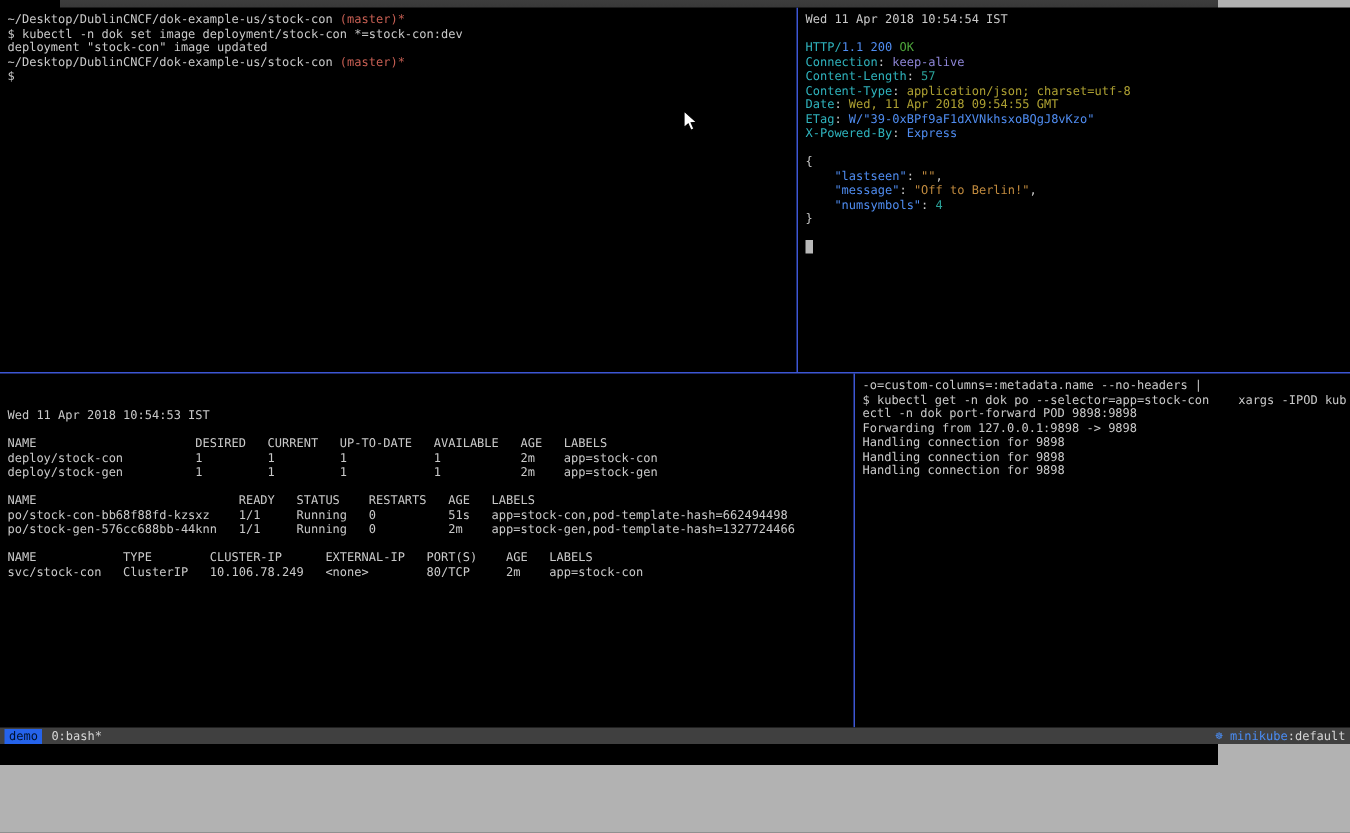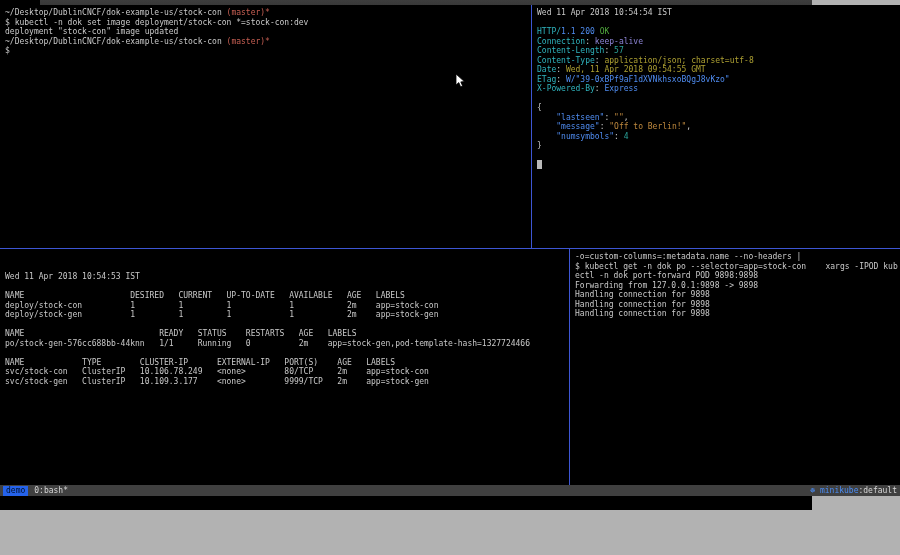--- a/index.html
+++ b/index.html
@@ -99,25 +99,25 @@
             <div class="line"><span class="c-cursor"> </span></div>
           </div>
         <div class="pane pane-bl">
             <div class="line"><span class="c-fg">Wed 11 Apr 2018 10:54:53 IST</span></div>
             <div class="line">&nbsp;</div>
             <div class="line"><span class="c-fg">NAME                      DESIRED   CURRENT   UP-TO-DATE   AVAILABLE   AGE   LABELS</span></div>
             <div class="line"><span class="c-fg">deploy/stock-con          1         1         1            1           2m    app=stock-con</span></div>
             <div class="line"><span class="c-fg">deploy/stock-gen          1         1         1            1           2m    app=stock-gen</span></div>
             <div class="line">&nbsp;</div>
             <div class="line"><span class="c-fg">NAME                            READY   STATUS    RESTARTS   AGE   LABELS</span></div>
+            <div class="line"><span class="c-fg">po/stock-con-bb68f88fd-kzsxz    1/1     Running   0          51s   app=stock-con,pod-template-hash=662494498</span></div>
             <div class="line"><span class="c-fg">po/stock-gen-576cc688bb-44knn   1/1     Running   0          2m    app=stock-gen,pod-template-hash=1327724466</span></div>
             <div class="line">&nbsp;</div>
             <div class="line"><span class="c-fg">NAME            TYPE        CLUSTER-IP      EXTERNAL-IP   PORT(S)    AGE   LABELS</span></div>
             <div class="line"><span class="c-fg">svc/stock-con   ClusterIP   10.106.78.249   &lt;none&gt;        80/TCP     2m    app=stock-con</span></div>
-            <div class="line"><span class="c-fg">svc/stock-gen   ClusterIP   10.109.3.177    &lt;none&gt;        9999/TCP   2m    app=stock-gen</span></div>
           </div>
         <div class="pane pane-br">
             <div class="line"><span class="c-fg">-o=custom-columns=:metadata.name --no-headers |</span></div>
             <div class="line"><span class="c-fg">$ kubectl get -n dok po --selector=app=stock-con    xargs -IPOD kub</span></div>
             <div class="line"><span class="c-fg">ectl -n dok port-forward POD 9898:9898</span></div>
             <div class="line"><span class="c-fg">Forwarding from 127.0.0.1:9898 -&gt; 9898</span></div>
             <div class="line"><span class="c-fg">Handling connection for 9898</span></div>
             <div class="line"><span class="c-fg">Handling connection for 9898</span></div>
             <div class="line"><span class="c-fg">Handling connection for 9898</span></div>
           </div>

